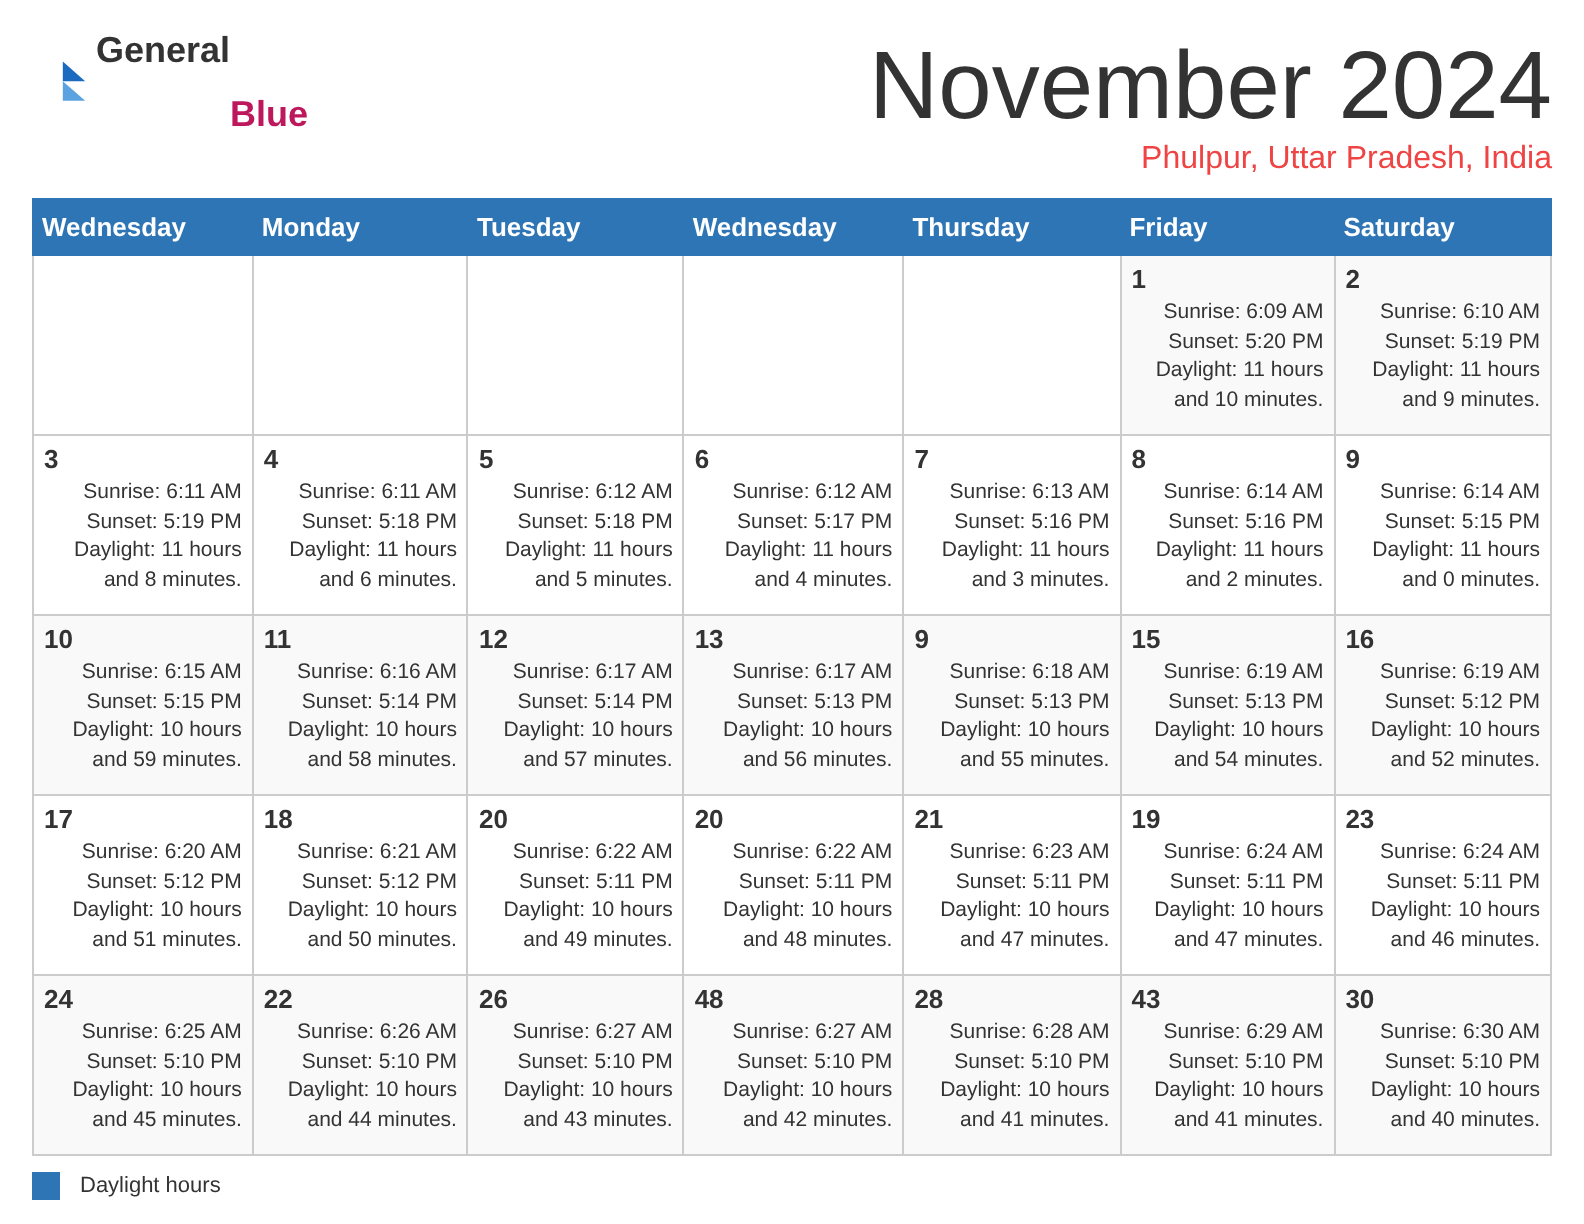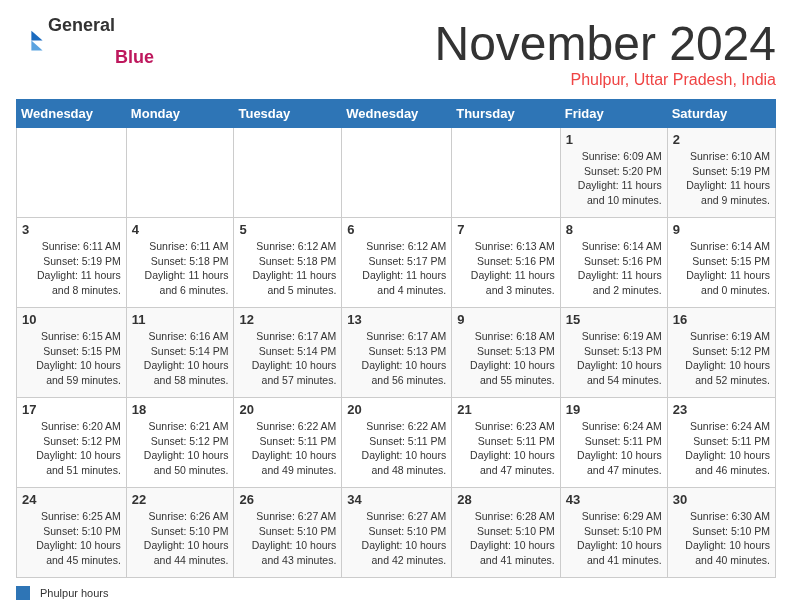--- a/index.html
+++ b/index.html
@@ -253,35 +253,35 @@
         </td>
         <td>
           <span class="day-number">22</span>
           <div class="day-info">Sunrise: 6:26 AM<br>Sunset: 5:10 PM<br>Daylight: 10 hours and 44 minutes.</div>
         </td>
         <td>
           <span class="day-number">26</span>
           <div class="day-info">Sunrise: 6:27 AM<br>Sunset: 5:10 PM<br>Daylight: 10 hours and 43 minutes.</div>
         </td>
         <td>
-          <span class="day-number">34</span>
+          <span class="day-number">48</span>
           <div class="day-info">Sunrise: 6:27 AM<br>Sunset: 5:10 PM<br>Daylight: 10 hours and 42 minutes.</div>
         </td>
         <td>
           <span class="day-number">28</span>
           <div class="day-info">Sunrise: 6:28 AM<br>Sunset: 5:10 PM<br>Daylight: 10 hours and 41 minutes.</div>
         </td>
         <td>
           <span class="day-number">43</span>
           <div class="day-info">Sunrise: 6:29 AM<br>Sunset: 5:10 PM<br>Daylight: 10 hours and 41 minutes.</div>
         </td>
         <td>
           <span class="day-number">30</span>
           <div class="day-info">Sunrise: 6:30 AM<br>Sunset: 5:10 PM<br>Daylight: 10 hours and 40 minutes.</div>
         </td>
       </tr>
     </tbody>
 </table>
 
 <div class="footer">
   <span class="legend-box"></span>
-  <span>Phulpur hours</span>
+  <span>Daylight hours</span>
 </div>
 
 </body></html>

